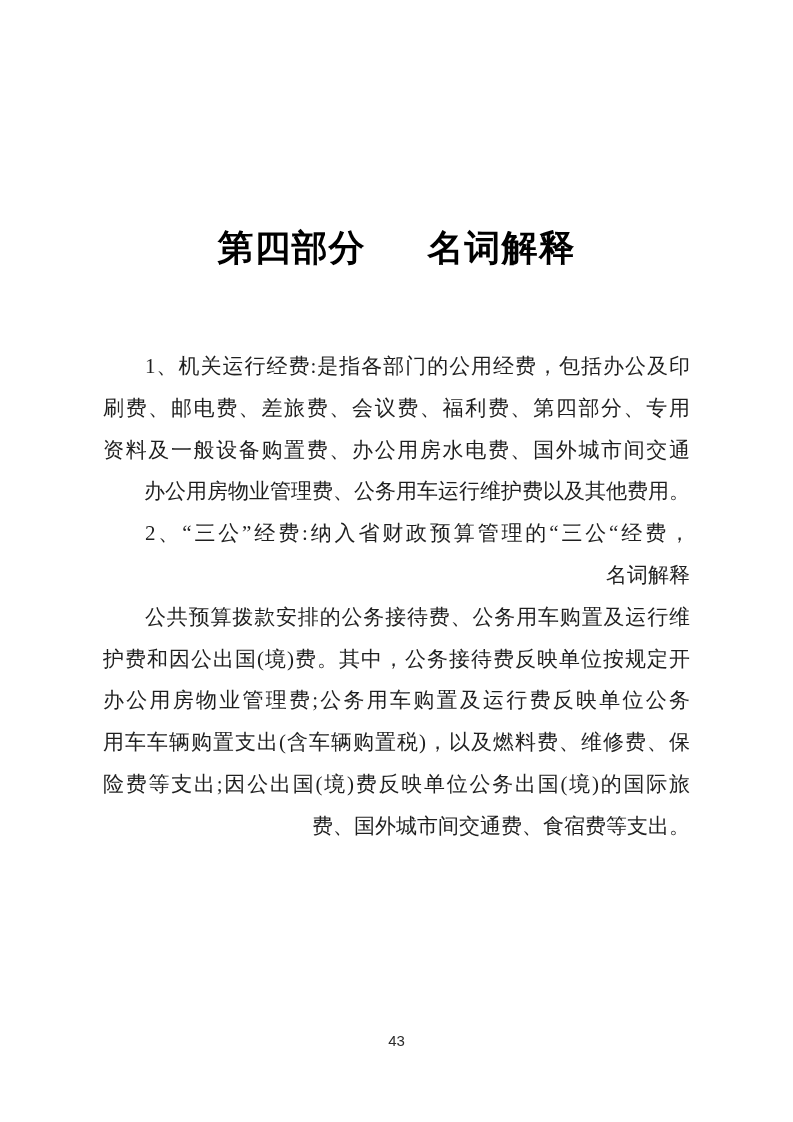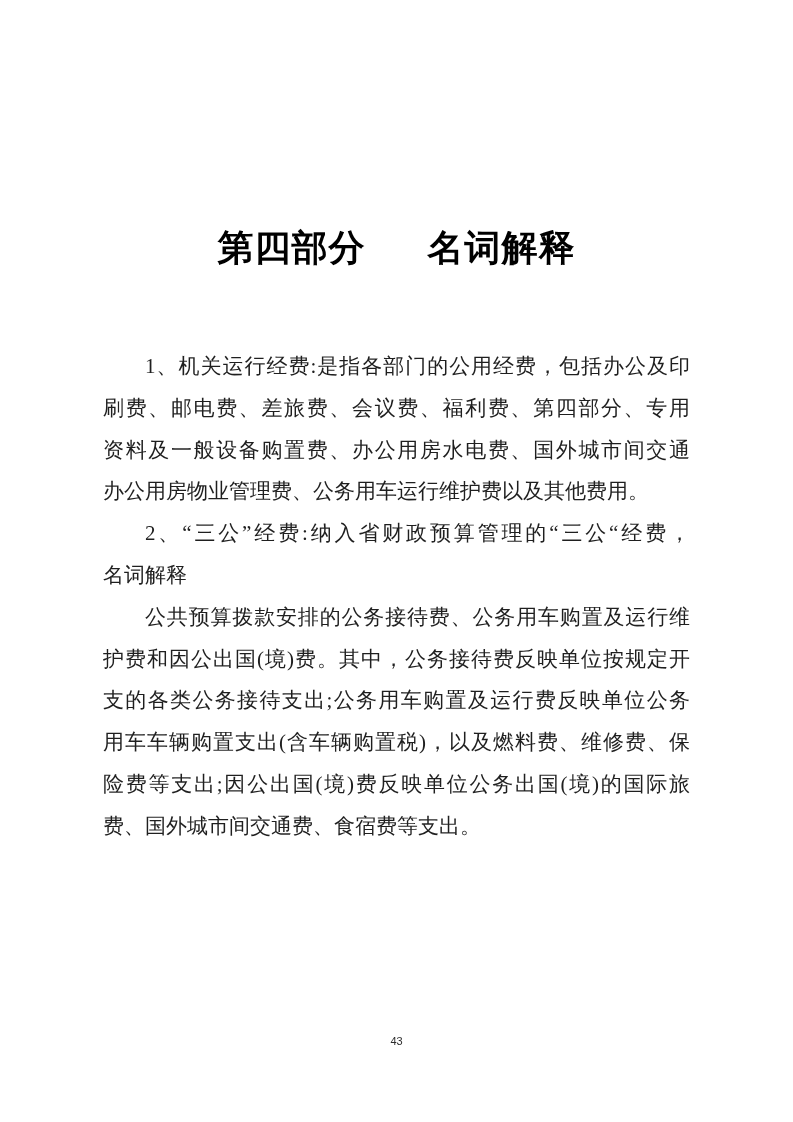--- a/index.html
+++ b/index.html
@@ -39,58 +39,58 @@
     top: 346px;
     left: 103px;
     width: 587px;
     font-size: 21px;
     color: #1f1f1f;
   }
   .text-line {
     height: 41.8px;
     line-height: 41.8px;
     overflow: hidden;
-    text-align: left;
+    text-align: right;
   }
   .text-line.just {
     text-align: justify;
     text-align-last: justify;
   }
   .text-line.ind {
     text-indent: 42px;
   }
   .page-number {
     position: absolute;
     top: 1033px;
     left: 0;
     width: 793px;
     text-align: center;
     font-family: "Liberation Sans", "DejaVu Sans", sans-serif;
-    font-size: 11px;
+    font-size: 15px;
     line-height: 16px;
     color: #2b2b2b;
   }
 </style>
 </head>
 <body>
 
 <div class="page">
 
   <h1 class="doc-title"><span>第四部分</span><span class="title-gap"></span><span>名词解释</span></h1>
 
   <div class="doc-body" id="body-lines">
       <div class="text-line just ind">1、机关运行经费:是指各部门的公用经费，包括办公及印</div>
       <div class="text-line just">刷费、邮电费、差旅费、会议费、福利费、第四部分、专用</div>
       <div class="text-line just">资料及一般设备购置费、办公用房水电费、国外城市间交通费、</div>
       <div class="text-line">办公用房物业管理费、公务用车运行维护费以及其他费用。</div>
       <div class="text-line just ind">2、“三公”经费:纳入省财政预算管理的“三公“经费，</div>
       <div class="text-line">名词解释</div>
       <div class="text-line just ind">公共预算拨款安排的公务接待费、公务用车购置及运行维</div>
       <div class="text-line just">护费和因公出国(境)费。其中，公务接待费反映单位按规定开</div>
-      <div class="text-line just">支的各类公务接待支出;公务用车购置及运行费反映单位公务</div>
+      <div class="text-line just">办公用房物业管理费;公务用车购置及运行费反映单位公务</div>
       <div class="text-line just">用车车辆购置支出(含车辆购置税)，以及燃料费、维修费、保</div>
       <div class="text-line just">险费等支出;因公出国(境)费反映单位公务出国(境)的国际旅</div>
       <div class="text-line">费、国外城市间交通费、食宿费等支出。</div>
     </div>
 
   <div class="page-number">43</div>
 
 </div>
 
 </body></html>

